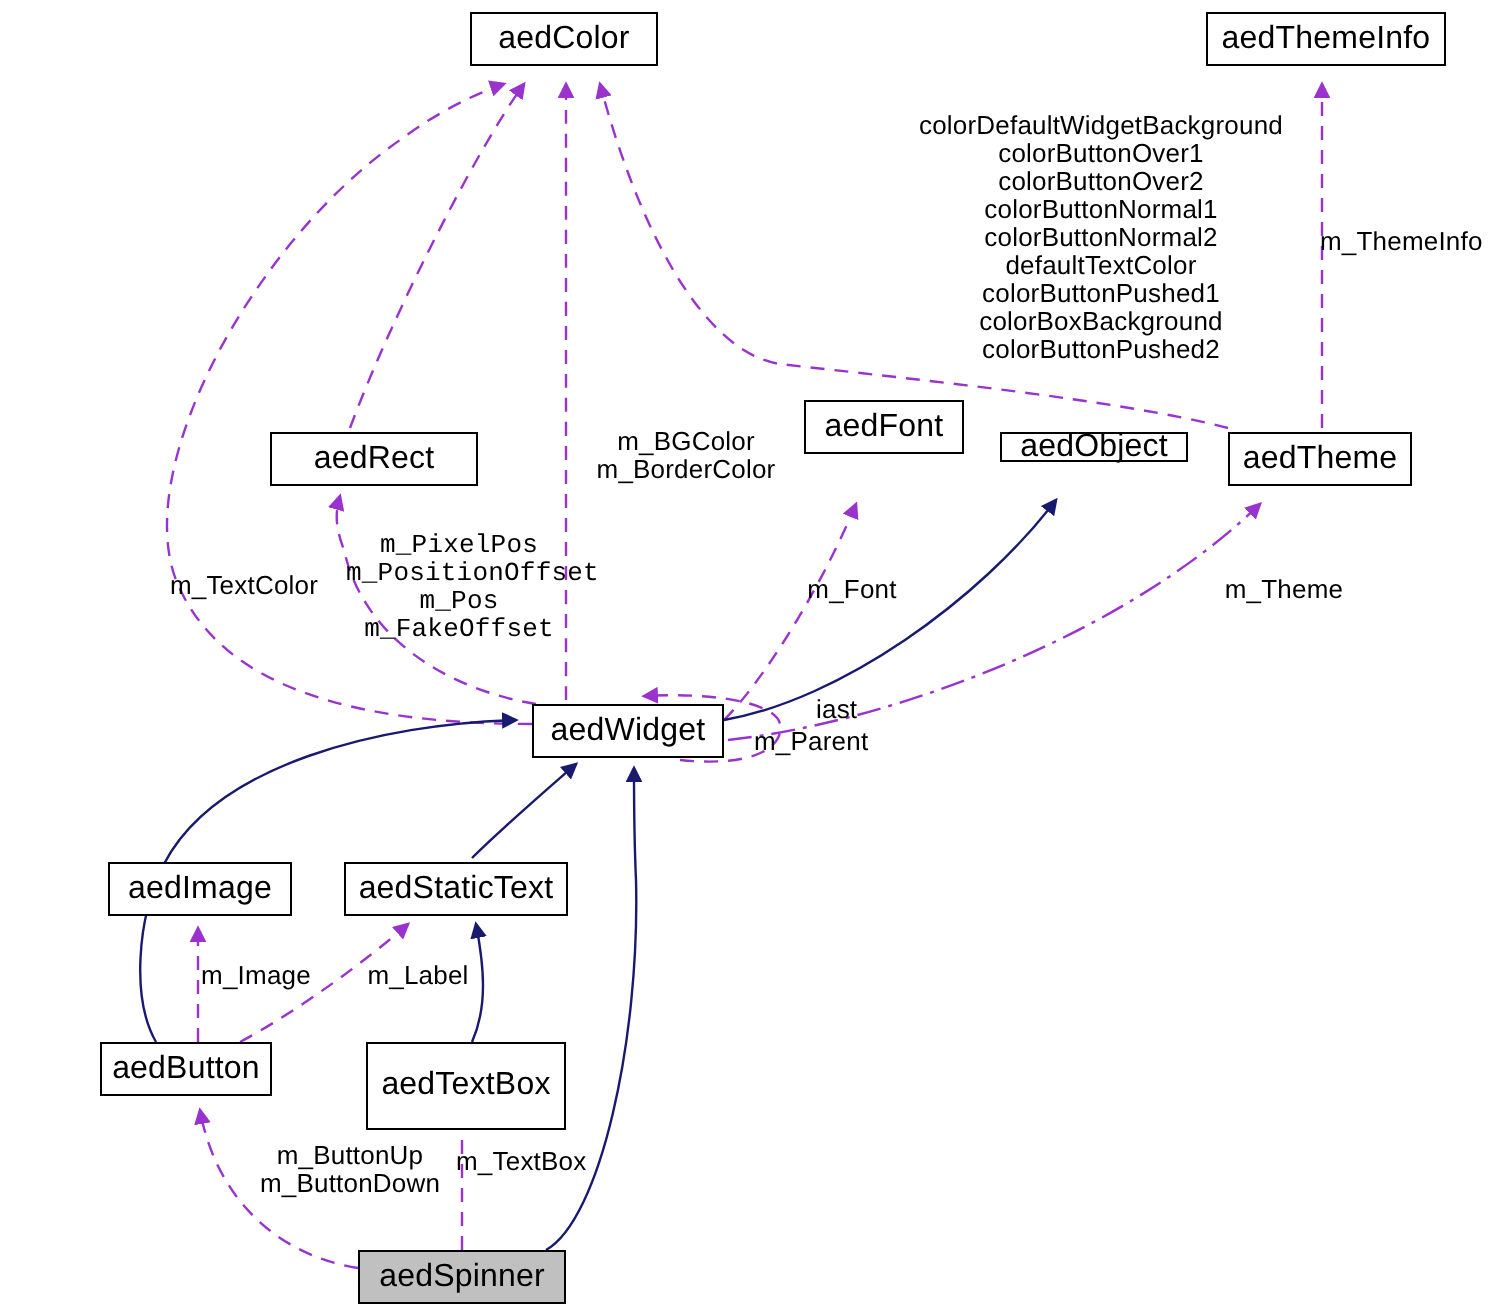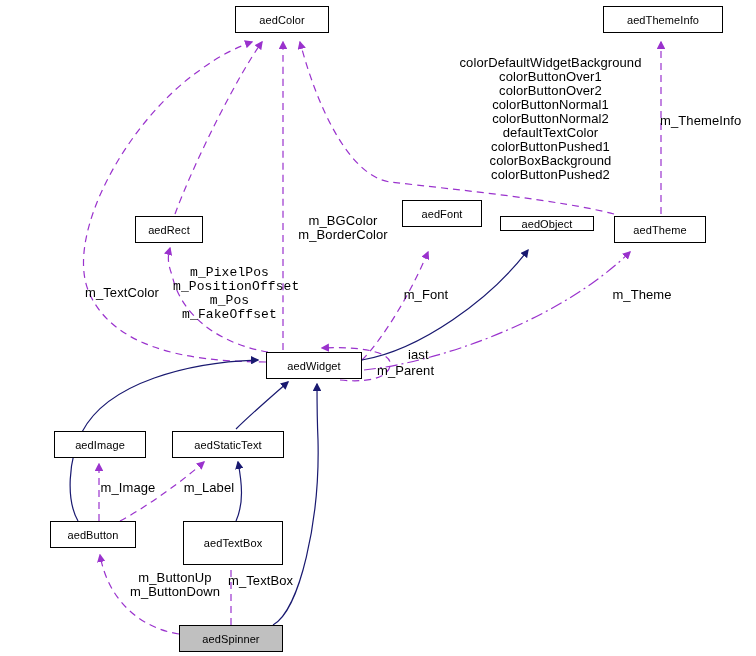--- a/index.html
+++ b/index.html
@@ -4,21 +4,21 @@
 <title>aedSpinner Collaboration Diagram</title>
 <style>
   html,body{margin:0;padding:0;background:#ffffff;}
   body{width:756px;height:656px;position:relative;overflow:hidden;
        font-family:"Liberation Sans","DejaVu Sans",sans-serif;}
   #diagram{position:absolute;left:0;top:0;width:756px;height:656px;}
   svg#edges{position:absolute;left:0;top:0;width:756px;height:656px;}
 
   .node{position:absolute;box-sizing:border-box;border:1px solid #000000;
         background:#ffffff;display:flex;align-items:center;justify-content:center;
-        font-size:11px;color:#000000;white-space:nowrap;letter-spacing:0.1px;}
+        font-size:16px;color:#000000;white-space:nowrap;letter-spacing:0.1px;}
   .node.highlight{background:#c0c0c0;}
 
   .edge-label{position:absolute;font-size:13px;color:#000000;
               white-space:pre;line-height:14px;letter-spacing:0.1px;}
   .edge-label.center{text-align:center;}
   .edge-label.left{text-align:left;}
 </style>
 </head>
 <body>
 
@@ -66,21 +66,21 @@
     </g>
   </svg>
 
   <div id="nodes">
       <div class="node" style="left: 235px; top: 6px; width: 94px; height: 27px;">
         <span>aedColor</span>
       </div>
       <div class="node" style="left: 603px; top: 6px; width: 120px; height: 27px;">
         <span>aedThemeInfo</span>
       </div>
-      <div class="node" style="left: 135px; top: 216px; width: 68px; height: 27px;">
+      <div class="node" style="left: 135px; top: 216px; width: 104px; height: 27px;">
         <span>aedRect</span>
       </div>
       <div class="node" style="left: 402px; top: 200px; width: 80px; height: 27px;">
         <span>aedFont</span>
       </div>
       <div class="node" style="left: 500px; top: 216px; width: 94px; height: 15px;">
         <span>aedObject</span>
       </div>
       <div class="node" style="left: 614px; top: 216px; width: 92px; height: 27px;">
         <span>aedTheme</span>

